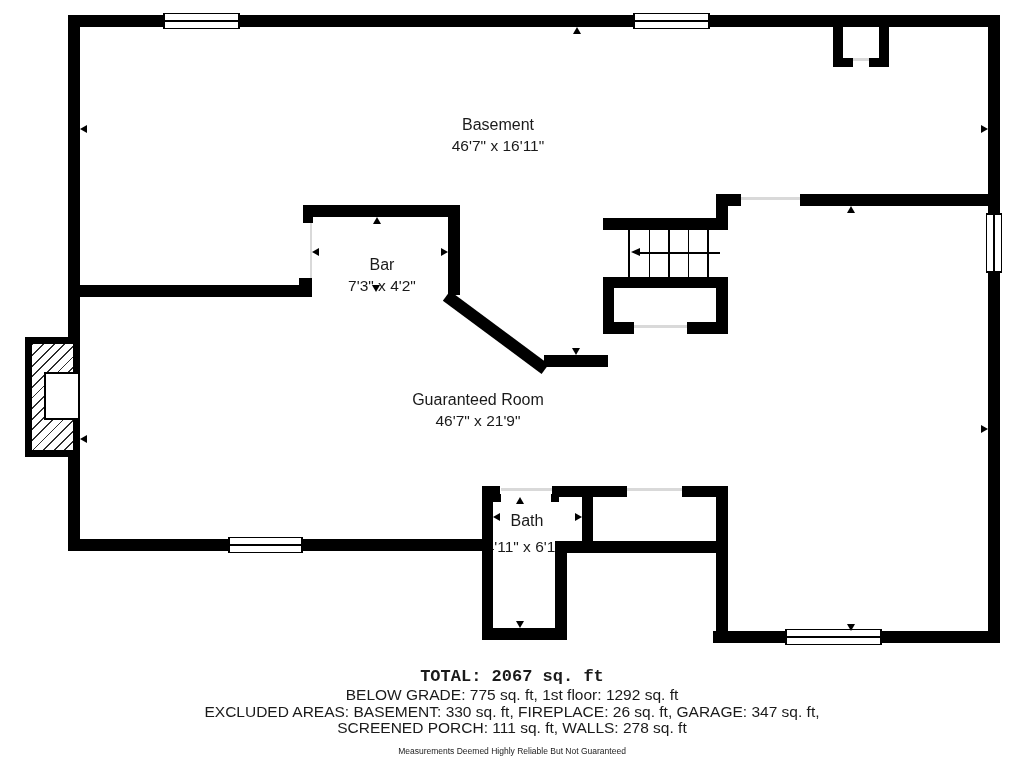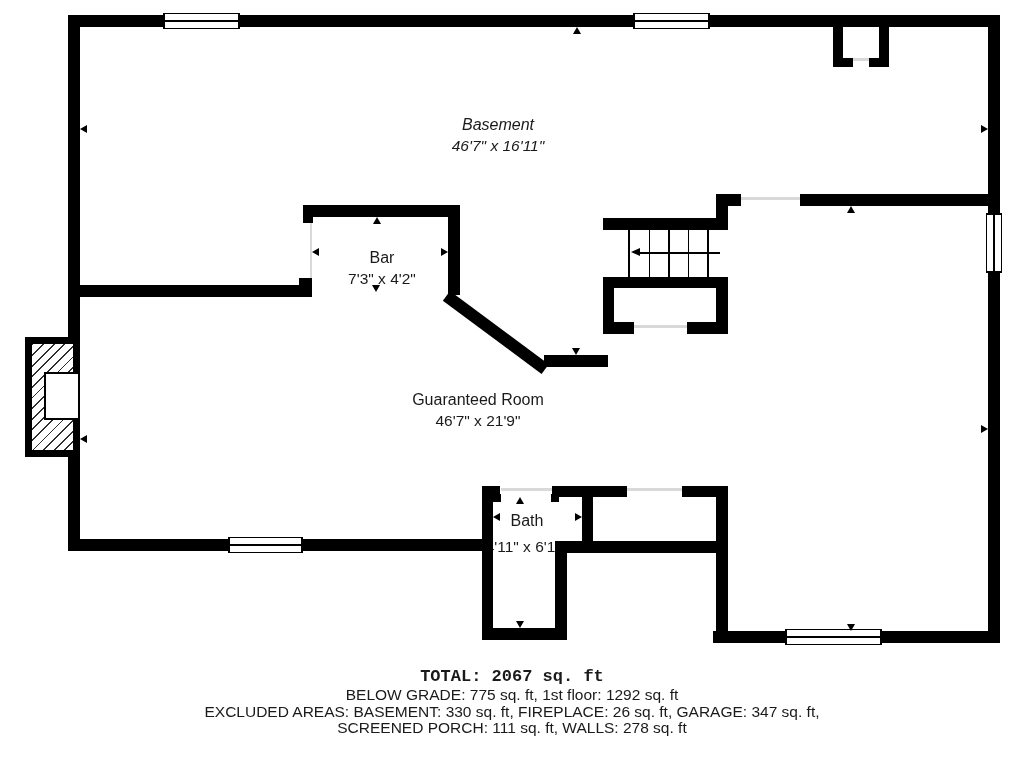--- a/index.html
+++ b/index.html
@@ -126,37 +126,38 @@
   <div class="tri tri-up" style="left:847px;top:206px;"></div>
   <div class="tri tri-down" style="left:847px;top:624px;"></div>
   <div class="tri tri-left" style="left:80px;top:435px;"></div>
   <div class="tri tri-right" style="left:981px;top:425px;"></div>
 
   <div class="tri tri-up" style="left:516px;top:497px;"></div>
   <div class="tri tri-down" style="left:516px;top:621px;"></div>
   <div class="tri tri-left" style="left:493px;top:513px;"></div>
   <div class="tri tri-right" style="left:575px;top:513px;"></div>
 
-  <div class="label" style="left:398px;top:114px;width:200px;font-style:italic;">
+  <div class="label" style="left:398px;top:114px;width:200px;">
     <div class="nm">Basement</div>
     <div class="dm">46'7" x 16'11"</div>
   </div>
-  <div class="label" style="left:307px;top:247px;width:150px;">
+  <div class="label" style="left:307px;top:254px;width:150px;">
     <div class="nm">Bar</div>
     <div class="dm">7'3" x 4'2"</div>
   </div>
   <div class="label" style="left:378px;top:389px;width:200px;">
     <div class="nm">Guaranteed Room</div>
     <div class="dm">46'7" x 21'9"</div>
   </div>
   <div class="label" style="left:447px;top:510px;width:160px;line-height:22px;">
     <div class="nm">Bath</div>
     <div class="dm" style="margin-top:4px;">4'11" x 6'11"</div>
   </div>
 
   <div id="footer">
     <div class="total">TOTAL: 2067 sq. ft</div>
     <div class="ln">BELOW GRADE: 775 sq. ft, 1st floor: 1292 sq. ft</div>
     <div class="ln">EXCLUDED AREAS: BASEMENT: 330 sq. ft, FIREPLACE: 26 sq. ft, GARAGE: 347 sq. ft,</div>
     <div class="ln">SCREENED PORCH: 111 sq. ft, WALLS: 278 sq. ft</div>
+    <div class="disc">Measurements Deemed Highly Reliable But Not Guaranteed</div>
   </div>
 
 </div>
 
 </body></html>

